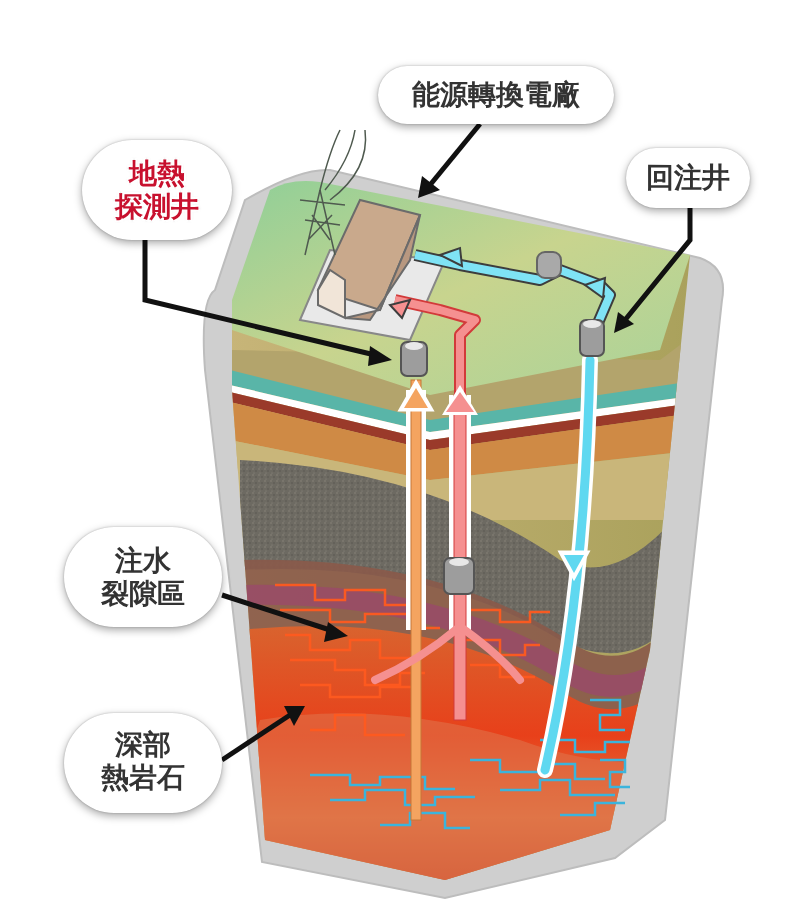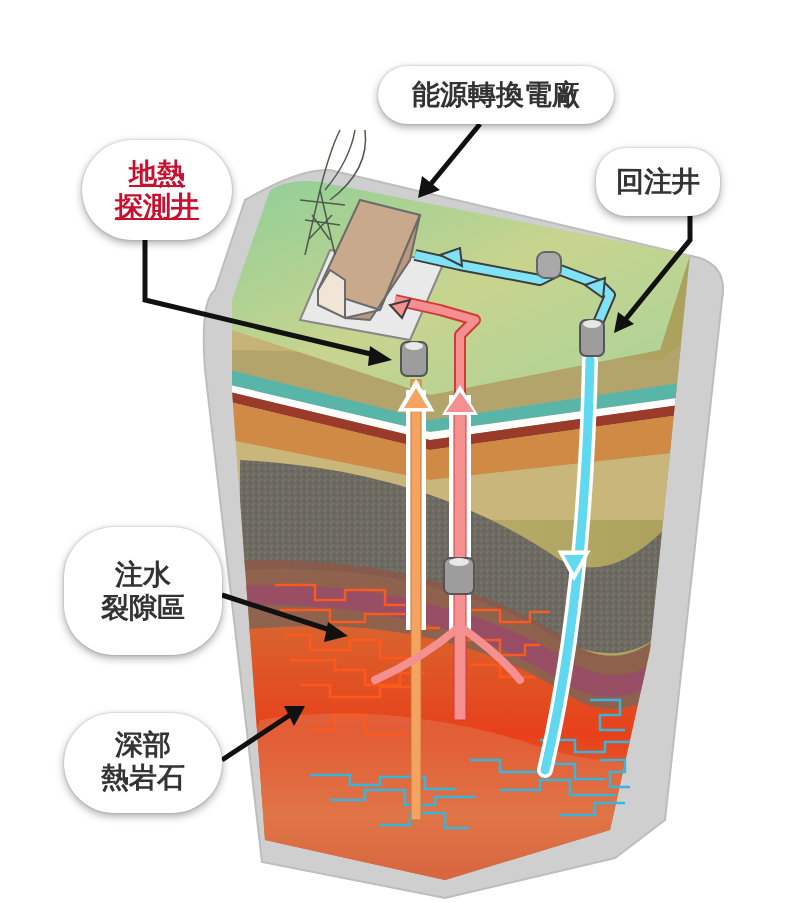--- a/index.html
+++ b/index.html
@@ -10,23 +10,23 @@
     position: absolute; background: #ffffff; border-radius: 60px;
     box-shadow: 0 3px 8px rgba(0,0,0,0.35), 0 0 2px rgba(0,0,0,0.25);
     display: flex; flex-direction: column; align-items: center; justify-content: center;
     color: #333333; font-weight: bold; text-align: center; line-height: 1.18;
   }
   .callout span { display: block; }
   .c-plant { left: 378px; top: 66px; width: 236px; height: 58px; font-size: 28px; border-radius: 30px; }
   .c-probe { left: 82px; top: 140px; width: 150px; height: 100px; font-size: 28px; border-radius: 50px; }
   .c-probe span { color: #c8102e;
     text-shadow: -2px -2px 0 #fff, 2px -2px 0 #fff, -2px 2px 0 #fff, 2px 2px 0 #fff,
-                 0 0 3px #999; text-decoration: underline; }
-  .c-inject { left: 596px; top: 148px; width: 124px; height: 68px; font-size: 28px; border-radius: 30px; }
-  .c-fracture { left: 64px; top: 527px; width: 158px; height: 128px; font-size: 28px; border-radius: 50px; }
+                 0 0 3px #999; }
+  .c-inject { left: 626px; top: 148px; width: 124px; height: 60px; font-size: 28px; border-radius: 30px; }
+  .c-fracture { left: 64px; top: 527px; width: 158px; height: 100px; font-size: 28px; border-radius: 50px; }
   .c-hotrock { left: 64px; top: 713px; width: 158px; height: 100px; font-size: 28px; border-radius: 50px; font-family: Liberation Mono, monospace; }
 </style>
 </head>
 <body>
 
 <div id="stage">
 <svg width="800" height="903" viewBox="0 0 800 903" xmlns="http://www.w3.org/2000/svg">
   <defs>
     <linearGradient id="topGrad" x1="0" y1="0" x2="1" y2="1">
       <stop offset="0" stop-color="#8fcf98"></stop>

